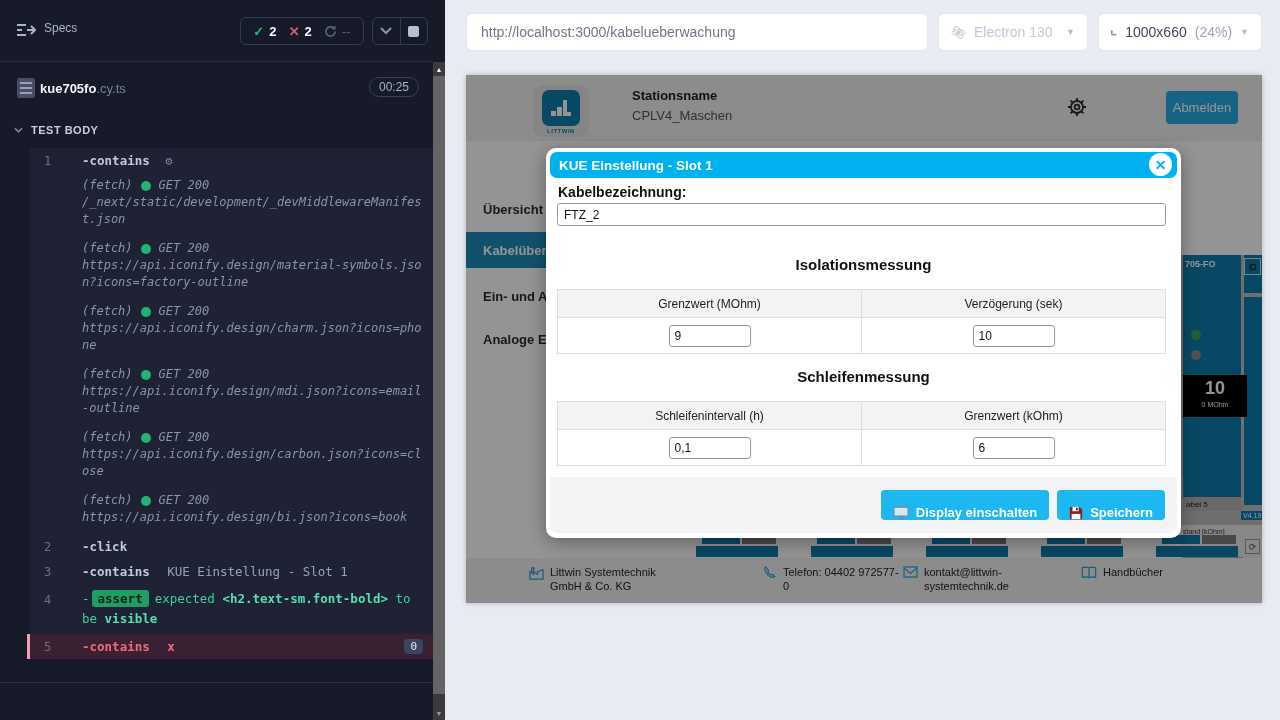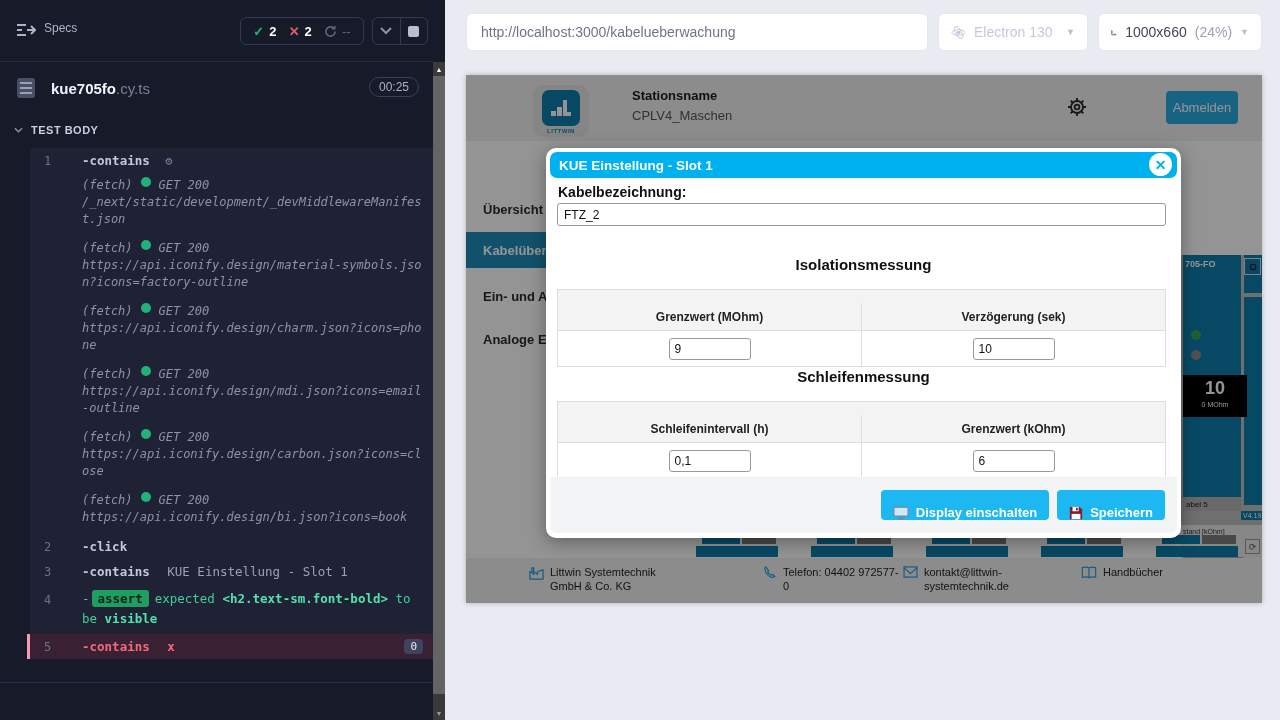--- a/index.html
+++ b/index.html
@@ -17,34 +17,34 @@
   .fail-mark { color:#e05c6c; font-weight:bold; }
   .pend-val { color:#5d6479; font-weight:normal; }
   .ctrl-box { position:absolute; left:372px; top:17px; width:56px; height:28px; border:1px solid #333952; border-radius:6px; display:flex; }
   .ctrl-cell { flex:1; display:flex; align-items:center; justify-content:center; }
   .ctrl-cell + .ctrl-cell { border-left:1px solid #333952; }
   .stop-square { width:11px; height:11px; background:#b9bfd2; border-radius:2px; }
 
   .spec-row { position:absolute; left:0; top:62px; width:433px; height:52px; display:flex; align-items:center; }
   .file-icon { width:18px; height:20px; background:#4a4f66; border-radius:3px; margin-left:17px; position:relative; }
   .file-icon::before { content:""; position:absolute; left:3px; top:4px; width:12px; height:2px; background:#9aa0b5; box-shadow:0 5px 0 #9aa0b5, 0 10px 0 #9aa0b5; }
-  .spec-name { margin-left:16px; font-size:15px; font-weight:bold; color:#f2f4fa; }
+  .spec-name { margin-left:5px; font-size:13px; font-weight:bold; color:#f2f4fa; }
   .spec-ext { font-weight:normal; color:#7a8099; }
   .time-pill { position:absolute; right:14px; top:15px; border:1px solid #3a405c; border-radius:11px; padding:2px 9px; font-size:12px; color:#aab0c5; }
 
   .testbody-row { position:absolute; left:14px; top:124px; display:flex; align-items:center; gap:8px; font-size:11px; letter-spacing:0.5px; color:#c8cde0; font-weight:bold; }
 
   #cmd-log { position:absolute; left:30px; top:148px; width:403px; background:#1e2234; font-size:12.5px; }
   .cmd-row { position:relative; padding:5px 10px 5px 52px; min-height:24px; }
   .cmd-num { position:absolute; left:14px; top:6px; color:#6b7186; font-size:12px; }
   .cmd-name { color:#c3c8da; font-weight:bold; }
   .cmd-arg { color:#9aa1b4; margin-left:10px; }
   .gear-sm { color:#7a8099; font-size:12px; margin-left:8px; }
   .fetch-block { padding:4px 10px 8px 52px; color:#8d93a8; font-style:italic; font-size:12px; line-height:17px; }
-  .fetch-head { display:flex; align-items:flex-start; gap:8px; }
+  .fetch-head { display:flex; align-items:center; gap:8px; }
   .dot-green { width:10px; height:10px; border-radius:50%; background:#23b17a; display:inline-block; }
   .fetch-url { word-break:break-all; }
   .assert-row { line-height:20px; }
   .assert-badge { background:#1f9e62; color:#0b2418; font-weight:bold; padding:1px 6px; border-radius:3px; margin:0 6px 0 2px; }
   .assert-text { color:#3fcf9a; }
   .assert-code { color:#52e0ad; font-weight:bold; }
   .fail-row { background:#3a2033; border-left:3px solid #f59cb1; margin-left:-3px; }
   .fail-row .cmd-name { color:#f16a7c; }
   .fail-x { color:#f16a7c; font-weight:bold; margin-left:10px; }
   .zero-chip { position:absolute; right:10px; top:5px; background:#3d4360; color:#e8eaf2; font-size:11px; border-radius:4px; padding:1px 6px; }
@@ -113,21 +113,21 @@
   
   #modal { position:absolute; left:80px; top:73px; width:635px; height:390px; background:#fff; border-radius:10px; box-shadow:0 4px 18px rgba(0,0,0,.35); z-index:10; }
   .modal-header { position:absolute; left:4px; top:4px; width:627px; height:26px; background:#00b1f0; border-radius:7px; display:flex; align-items:center; }
   .modal-title { color:#fff; font-size:13.5px; font-weight:bold; padding-left:9px; }
   .modal-close { position:absolute; right:5px; top:1px; width:23px; height:23px; background:#fff; border-radius:50%; color:#00b1f0; font-size:14px; font-weight:bold; text-align:center; line-height:22px; border:none; }
   .kabel-label { position:absolute; left:12px; top:36px; font-size:14px; font-weight:bold; color:#111; }
   .kabel-input { position:absolute; left:11px; top:55px; width:609px; height:23px; border:1px solid #999; border-radius:3px; font-size:12px; padding:0 6px; color:#111; font-family:"Liberation Sans", sans-serif; }
   .sec-heading { position:absolute; width:635px; text-align:center; font-size:15px; font-weight:bold; color:#111; }
   .mtable { position:absolute; left:11px; width:609px; border:1px solid #ddd; }
   .mt-head { display:flex; background:#f3f3f3; border-bottom:1px solid #ddd; }
-  .mt-head > div { flex:1; height:27px; display:flex; align-items:center; justify-content:center; font-size:12px; font-weight:bold; color:#222;margin-top:13px; }
+  .mt-head > div { flex:1; height:27px; display:flex; align-items:center; justify-content:center; font-size:12px; font-weight:normal; color:#222; }
   .mt-head > div + div { border-left:1px solid #ddd; }
   .mt-body { display:flex; background:#fff; }
   .mt-body > div { flex:1; height:35px; display:flex; align-items:center; justify-content:center; }
   .mt-body > div + div { border-left:1px solid #ddd; }
   .cell-input { width:82px; height:22px; border:1px solid #999; border-radius:3px; font-size:12px; padding:0 5px; color:#111; font-family:"Liberation Sans", sans-serif; }
   .modal-footer { position:absolute; left:4px; top:329px; width:627px; height:56px; background:#f3f4f6; border-radius:0 0 7px 7px; display:flex; align-items:center; justify-content:flex-end; gap:8px; padding-right:12px; }
   .cyan-btn { height:30px; background:#1db7f2; border:none; border-radius:4px; color:#fff; font-size:13px; font-weight:bold; display:flex; align-items:flex-end; gap:7px; padding:0 12px; font-family:"Liberation Sans", sans-serif; }
 </style>
 </head>
 <body>

